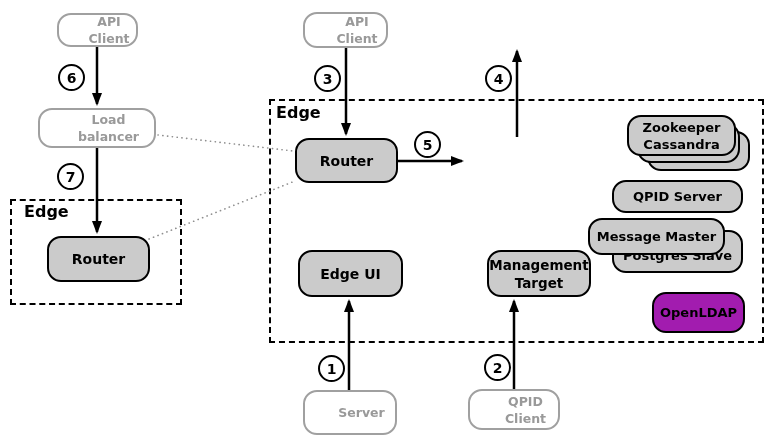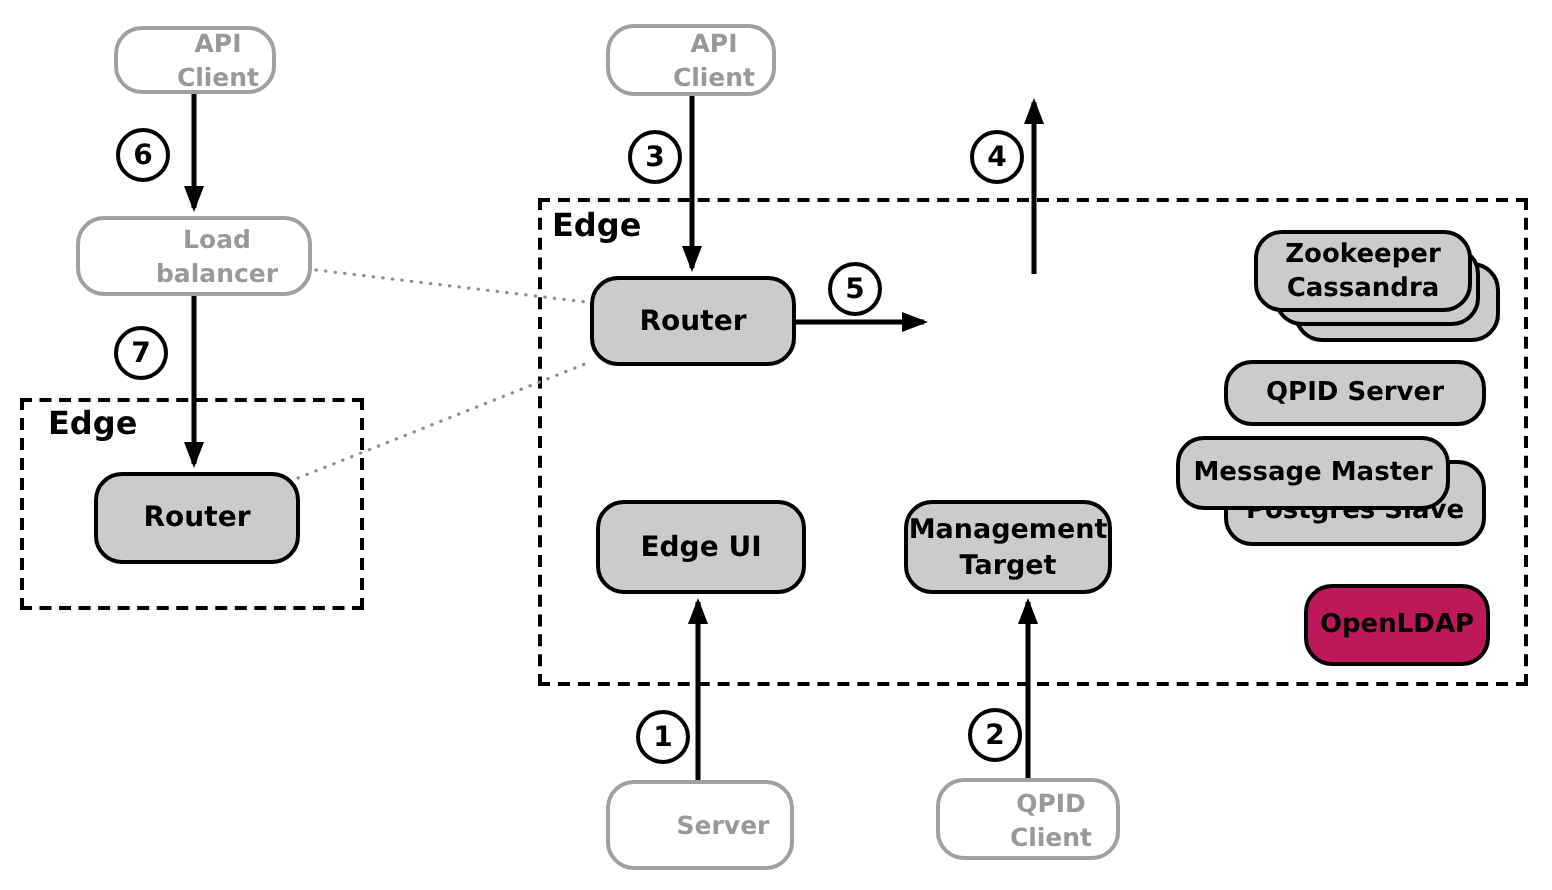--- a/index.html
+++ b/index.html
@@ -21,21 +21,21 @@
     line-height:17px;
   }
   .dark {
     background:#cbcbcb; border:2.5px solid #000; border-radius:14px;
     font-weight:bold; font-size:14px; color:#000; line-height:18px;
   }
   .svc {
     background:#cbcbcb; border:2.5px solid #000; border-radius:14px;
     font-weight:bold; font-size:13px; color:#000;
   }
-  .svc-light { background:#be185d;align-items:center; }
+  .svc-light { background:#a21caf;align-items:center; }
   .client {
     background:#fff; border:2px solid #a0a0a0; border-radius:14px;
     font-weight:bold; font-size:12.5px; color:#999999;padding-left:23px;
   }
   .ghost {
     background:#fff; border:2px solid #ababab; border-radius:14px;
     font-weight:normal; font-size:12.5px; color:#a8a8a8;
   }
   .stack-layer { z-index:2; }
   .circle {
@@ -92,21 +92,21 @@
 
   <div class="node dark" style="left:295px;top:138px;width:103px;height:45px">
     <div>Router</div>
   </div>
 
 
   <div class="node dark" style="left:298px;top:250px;width:105px;height:47px">
     <div>Edge UI</div>
   </div>
 
-  <div class="node dark" style="left:452px;top:250px;width:104px;height:47px;font-size:13.5px">
+  <div class="node dark" style="left:487px;top:250px;width:104px;height:47px;font-size:13.5px">
     <div>Management</div>
     <div>Target</div>
   </div>
 
   <div class="node svc stack-layer" style="left:647px;top:131px;width:103px;height:40px"></div>
   <div class="node svc stack-layer" style="left:637px;top:123px;width:103px;height:40px"></div>
   <div class="node svc" style="left:627px;top:115px;width:109px;height:41px">
     <div>Zookeeper</div>
     <div>Cassandra</div>
   </div>

